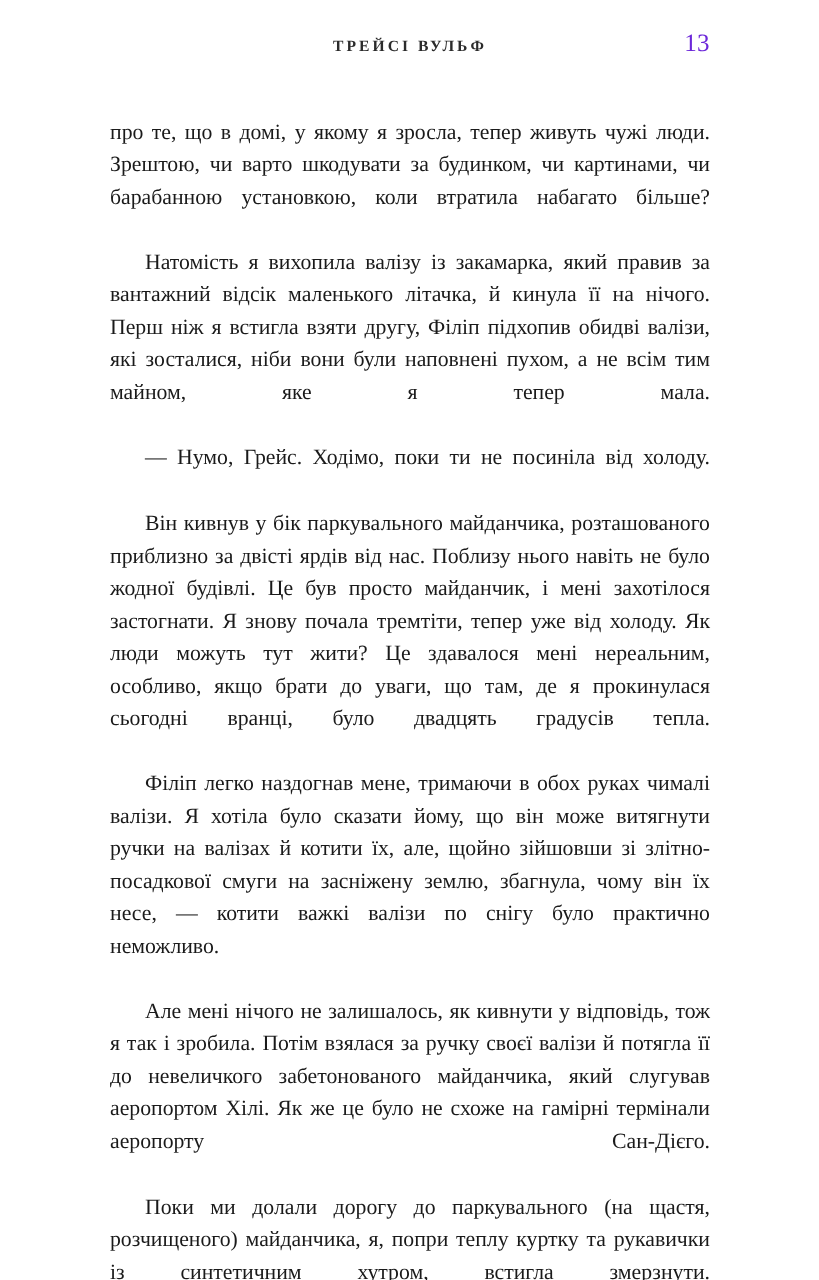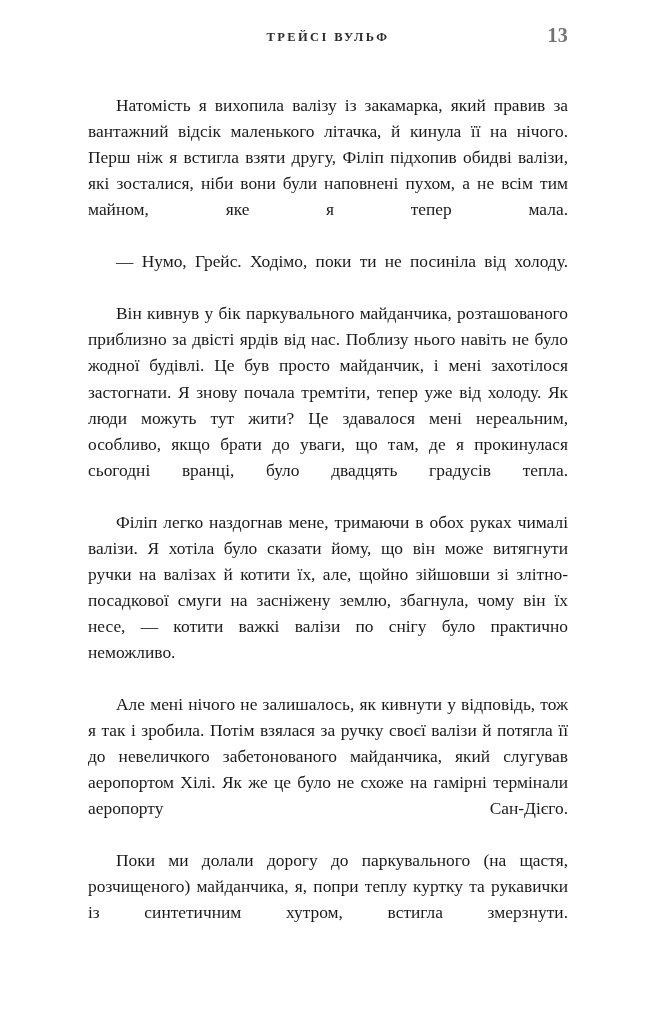--- a/index.html
+++ b/index.html
@@ -44,23 +44,22 @@
     color: #2b2b2b;
     white-space: nowrap;
     font-weight: 700;
   }
 
   .running-head-folio {
     position: absolute;
     right: 0;
     top: -6px;
     font-size: 20px;
-    color: #737373;
+    color: #6d28d9;
     letter-spacing: 0.3px;
-    font-weight: bold;
   }
 
   
   .textblock {
     position: absolute;
     left: 88px;
     top: 92px;
     width: 480px;
   }
 
@@ -91,20 +90,21 @@
 <body>
 
 <div class="page" style="background: rgb(255, 255, 255); color: rgb(26, 26, 26); width: 655px; height: 1024px;">
 
   <header class="running-head">
     <div class="running-head-title">ТРЕЙСІ ВУЛЬФ</div>
     <div class="running-head-folio">13</div>
   </header>
 
   <main class="textblock">
+      <p class="para continuation">про те, що в домі, у якому я зросла, тепер живуть чужі люди. Зрештою, чи варто шкодувати за будинком, чи картинами, чи барабанною установкою, коли втратила набагато більше?</p>
       <p class="para">Натомість я вихопила валізу із закамарка, який правив за вантажний відсік маленького літачка, й кинула її на нічого. Перш ніж я встигла взяти другу, Філіп підхопив обидві валізи, які зосталися, ніби вони були наповнені пухом, а не всім тим майном, яке я тепер мала.</p>
       <p class="para">— Нумо, Грейс. Ходімо, поки ти не посиніла від холоду.</p>
       <p class="para">Він кивнув у бік паркувального майданчика, розташованого приблизно за двісті ярдів від нас. Поблизу нього навіть не було жодної будівлі. Це був просто майданчик, і мені захотілося застогнати. Я знову почала тремтіти, тепер уже від холоду. Як люди можуть тут жити? Це здавалося мені нереальним, особливо, якщо брати до уваги, що там, де я прокинулася сьогодні вранці, було двадцять градусів тепла.</p>
       <p class="para">Філіп легко наздогнав мене, тримаючи в обох руках чималі валізи. Я хотіла було сказати йому, що він може витягнути ручки на валізах й котити їх, але, щойно зійшовши зі злітно-посадкової смуги на засніжену землю, збагнула, чому він їх несе, — котити важкі валізи по снігу було практично неможливо.</p>
       <p class="para">Але мені нічого не залишалось, як кивнути у відповідь, тож я так і зробила. Потім взялася за ручку своєї валізи й потягла її до невеличкого забетонованого майданчика, який слугував аеропортом Хілі. Як же це було не схоже на гамірні термінали аеропорту Сан-Дієго.</p>
       <p class="para">Поки ми долали дорогу до паркувального (на щастя, розчищеного) майданчика, я, попри теплу куртку та рукавички із синтетичним хутром, встигла змерзнути.</p>
     </main>
 
 </div>
 

